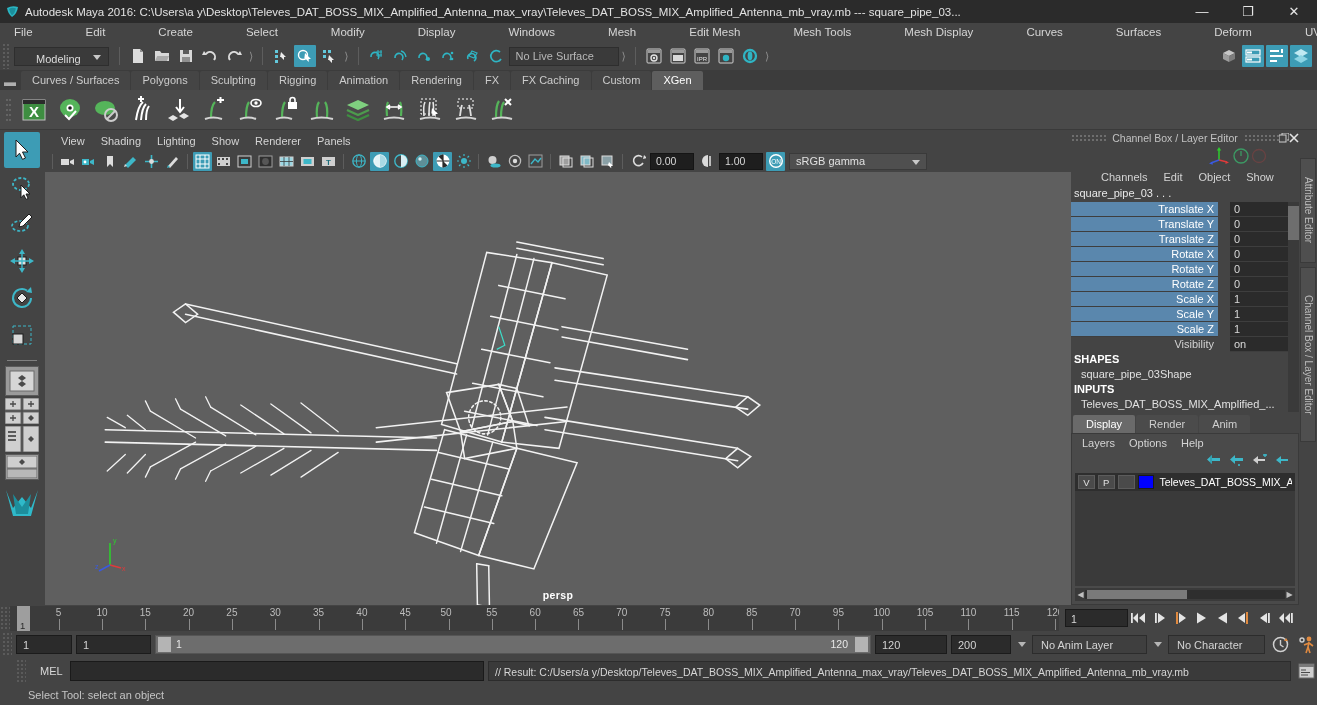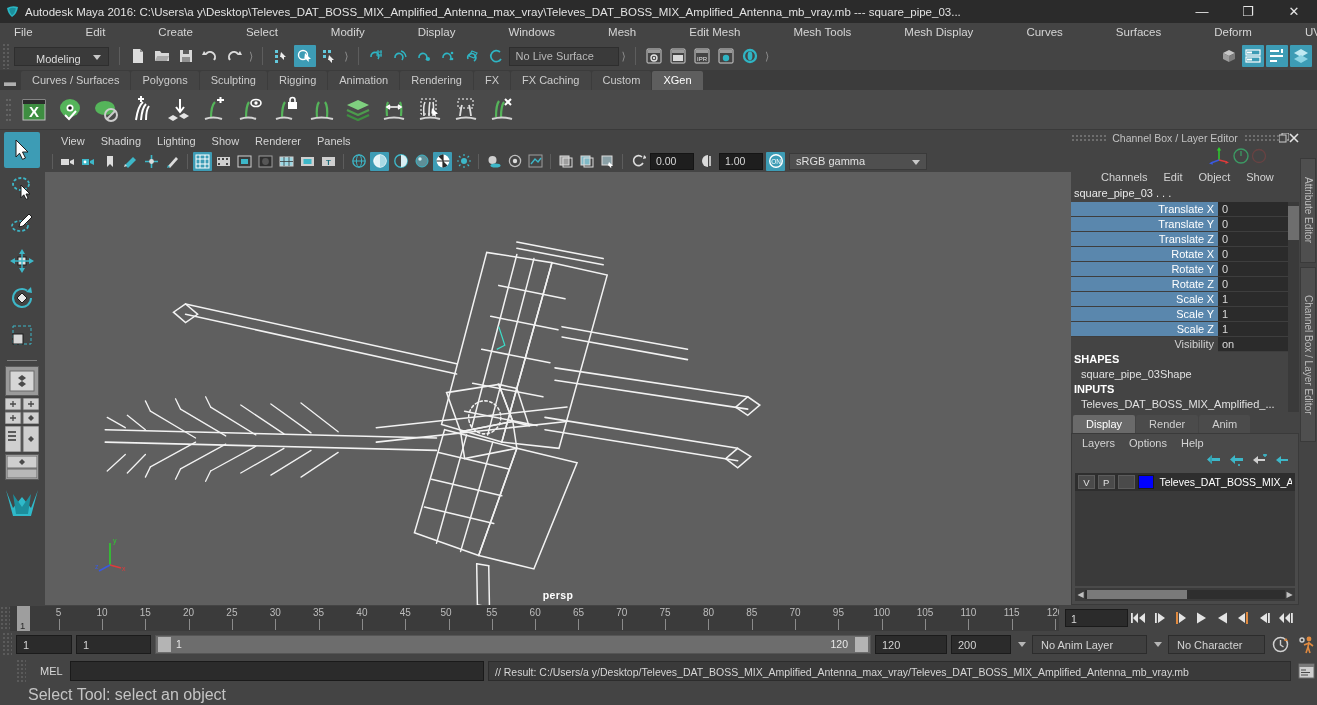--- a/index.html
+++ b/index.html
@@ -114,21 +114,21 @@
   .rp-title .dots { width:48px; height:8px; background-image:radial-gradient(#6e6e6e 32%, transparent 34%);
                     background-size:4px 4px; }
   .rp-title .ttl { margin:0 6px; white-space:nowrap; }
   .rp-title .tb2 { width:12px; height:12px; display:flex; align-items:center; justify-content:center;
                    color:#cfcfcf; font-size:10px; }
   .cb-gizmo { height:22px; display:flex; align-items:center; justify-content:flex-end; padding-right:32px; flex:0 0 22px;}
   .cb-menu { height:20px; display:flex; align-items:center; flex:0 0 20px; padding-left:22px; }
   .cb-menu .mi { padding:0 8px; font-size:11px; color:#d4d4d4; }
   .cb-obj { height:15px; font-size:11px; color:#e8e8e8; padding-left:3px; flex:0 0 15px; }
   .cb-rows { background:#444444; position:relative; }
-  .cbrow { height:15px; display:flex; align-items:stretch; }
+  .cbrow { height:15px; display:flex; align-items:stretch;gap:12px; }
   .cbrow .lbl { flex:0 0 147px; background:#5a87ad; color:#ffffff; font-size:11px;
                 text-align:right; padding-right:4px; line-height:15px; border-bottom:1px solid #3e3e3e; }
   .cbrow .lbl.plain { background:transparent; color:#d2d2d2; border-bottom:none; }
   .cbrow .val { flex:1 1 auto; background:#2b2b2b; color:#d8d8d8; font-size:11px;
                 line-height:15px; padding-left:4px; border-bottom:1px solid #3e3e3e; }
   .cbrow .val.plain { background:#2b2b2b; }
   .cb-scroll { position:absolute; right:0; top:0; width:11px; background:#3a3a3a; }
   .cb-scroll .thumb { width:11px; background:#6e6e6e; }
   .cb-sect { height:15px; font-size:11px; color:#ffffff; font-weight:bold; padding-left:3px; line-height:15px; }
   .cb-item { height:15px; font-size:11px; color:#e0e0e0; padding-left:10px; line-height:15px; }
@@ -184,21 +184,21 @@
   
   .melrow { height:28px; background:#444444; display:flex; align-items:center; flex:0 0 28px; gap:4px; padding-left:16px;}
   .mel-label { width:36px; font-size:11px; color:#d8d8d8; padding-left:10px; }
   .mel-input { width:414px; height:20px; background:#2b2b2b; border:1px solid #1a1a1a; }
   .mel-result { flex:1 1 auto; height:20px; background:#3a3a3a; border:1px solid #2c2c2c; color:#d6d6d6;
                 font-size:10.5px; line-height:20px; padding-left:6px; overflow:hidden; white-space:nowrap; }
   .mel-btn { width:22px; height:20px; display:flex; align-items:center; justify-content:center; }
 
   
   .statusbar { height:20px; background:#444444; display:flex; align-items:center; flex:0 0 20px; padding-left:2px;}
-  .sb-text { font-size:16px; color:#c4c4c4; padding-left:26px; }
+  .sb-text { font-size:11px; color:#c4c4c4; padding-left:26px; }
 </style>
 </head>
 <body>
 
 <div class="app">
 
   <div class="titlebar">
     <span class="title-ico">
       <svg width="13" height="13" viewBox="0 0 13 13">
         <path d="M1 3 Q6 0 12 2 Q11 9 6 12 Q2 9 1 3Z" fill="#2bb7c4"></path>

